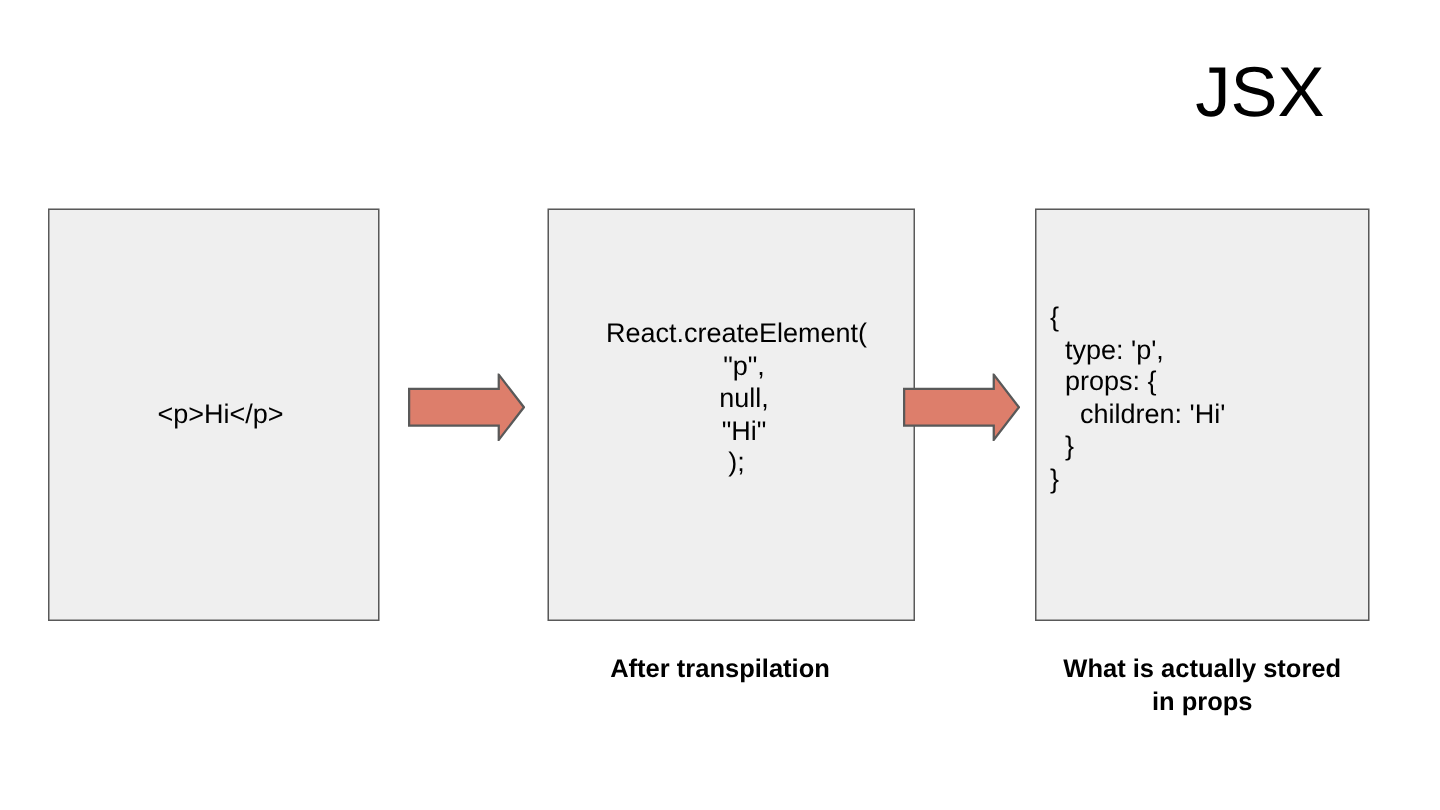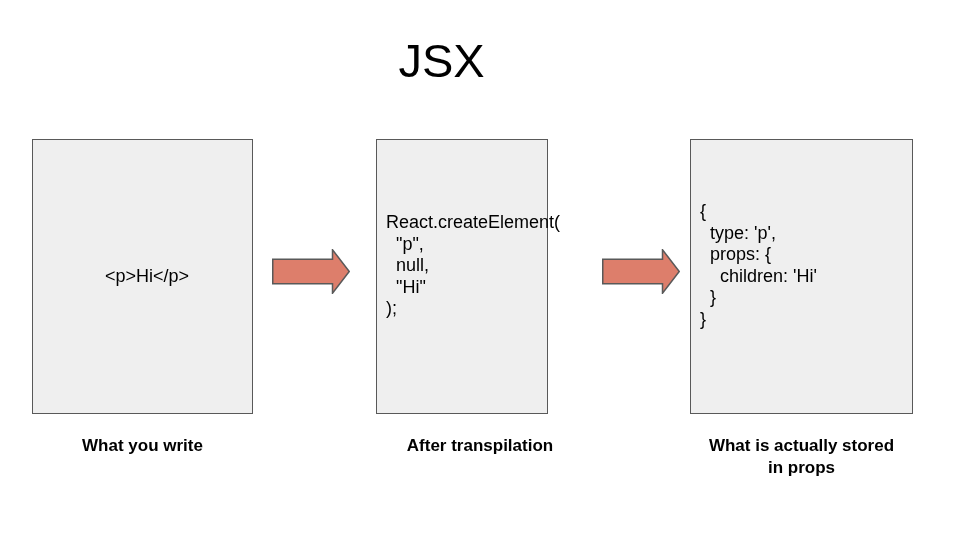--- a/index.html
+++ b/index.html
@@ -10,36 +10,36 @@
     background: #ffffff;
     overflow: hidden;
     font-family: "Liberation Sans", "DejaVu Sans", sans-serif;
     color: #000000;
   }
   .slide-title {
     position: absolute;
     top: 33px;
     left: 0;
     width: 883px;
-    text-align: center;
+    text-align: right;
     font-size: 47px;
     line-height: 1.2;
     font-weight: 400;
     color: #000000;
   }
   .panel {
     position: absolute;
     top: 139px;
     height: 275px;
     background: #efefef;
     border: 1.5px solid #595959;
     box-sizing: border-box;
   }
   .panel-1 { left: 32px;  width: 221px; }
-  .panel-2 { left: 376px; width: 172px; }
+  .panel-2 { left: 365px; width: 245px; text-align: center; }
   .panel-3 { left: 690px; width: 223px; }
   .code {
     position: absolute;
     left: 9px;
     right: 2px;
     font-size: 18px;
     line-height: 21.5px;
     white-space: pre;
     font-family: "Liberation Sans", "DejaVu Sans", sans-serif;
   }
@@ -96,20 +96,19 @@
 
   <div class="panel panel-3">
     <div class="code code-3">{
   type: 'p',
   props: {
     children: 'Hi'
   }
 }</div>
   </div>
 
-  <div class="caption caption-1">What you write</div>
 
   <div class="caption caption-2">After transpilation</div>
 
   <div class="caption caption-3">What is actually stored
 in props</div>
 
 </div>
 
 </body></html>

